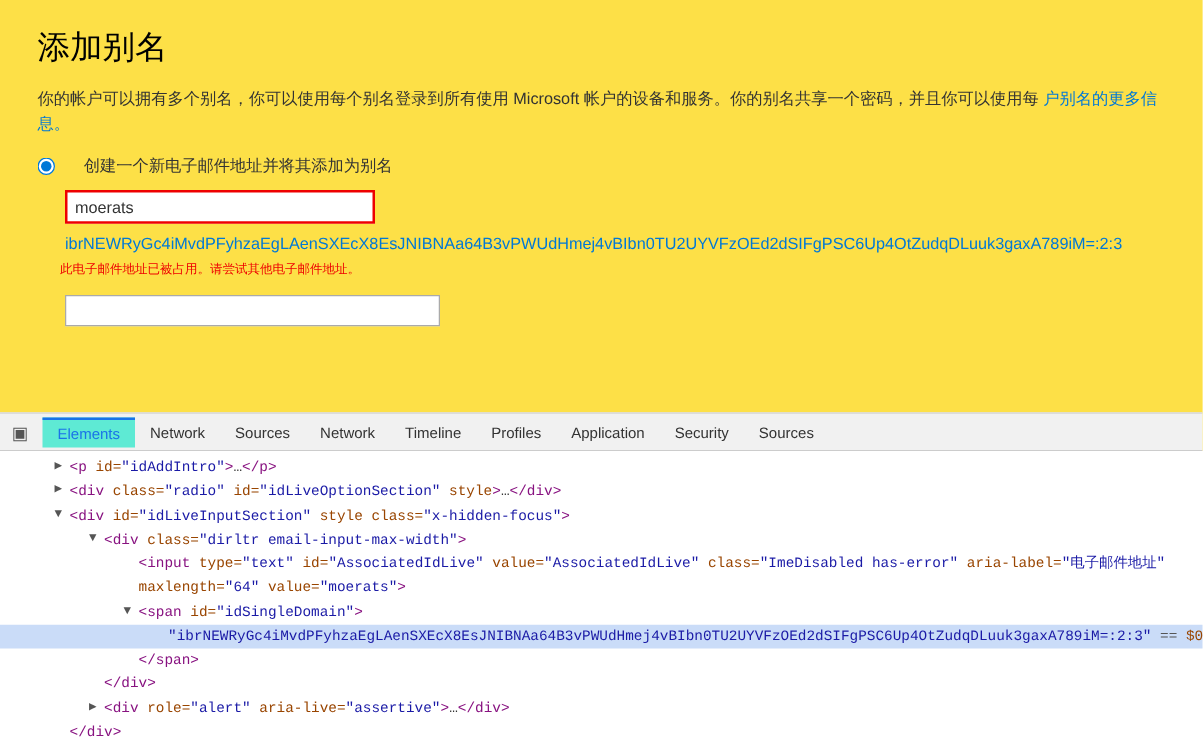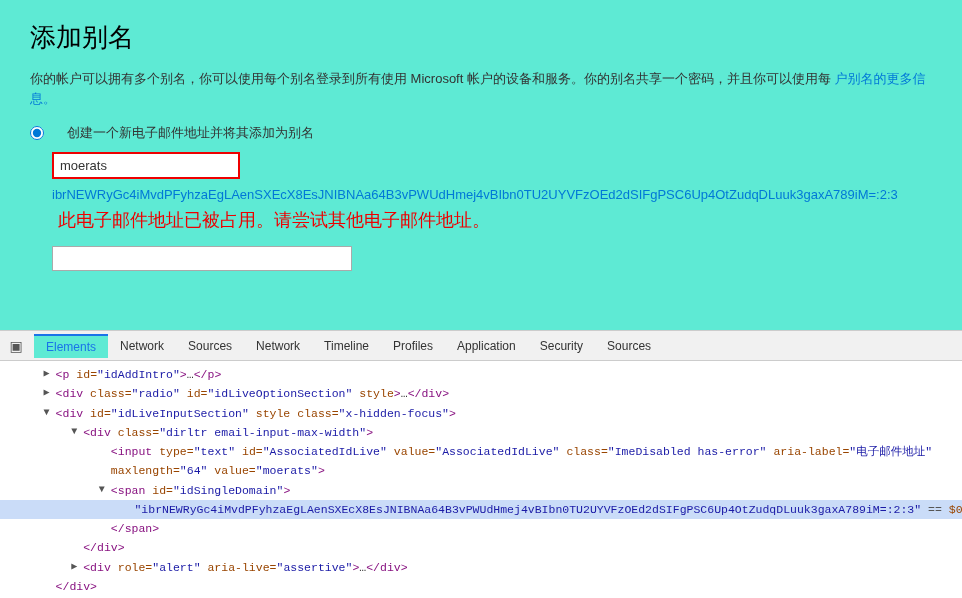--- a/index.html
+++ b/index.html
@@ -13,21 +13,21 @@
       overflow: hidden;
       display: flex;
       flex-direction: column;
     }
 
     
     .page-content {
       flex: 1;
       padding: 20px 30px 10px 30px;
       overflow: hidden;
-      background: #5eead4;
+      background: #fde047;
     }
 
     .page-title {
       font-size: 26px;
       font-weight: 300;
       color: #000;
       margin-bottom: 14px;
     }
 
     .intro-text {
@@ -64,38 +64,38 @@
 
     .input-wrapper {
       margin-left: 22px;
       margin-bottom: 8px;
     }
 
     .email-input {
       border: 2px solid #e00;
       padding: 4px 6px;
       font-size: 13px;
-      width: 188px;
+      width: 248px;
       outline: none;
       color: #333;
     }
 
     .domain-text {
       font-size: 13px;
       color: #0078d7;
       margin-left: 22px;
       margin-bottom: 6px;
       word-break: break-all;
       max-width: 900px;
     }
 
     .error-text {
-      font-size: 18px;
+      font-size: 10px;
       color: #e00;
-      margin-left: 28px;
+      margin-left: 18px;
       margin-bottom: 14px;
     }
 
     .second-option-label {
       display: flex;
       align-items: center;
       gap: 8px;
       font-size: 13px;
       color: #333;
       margin-bottom: 10px;

